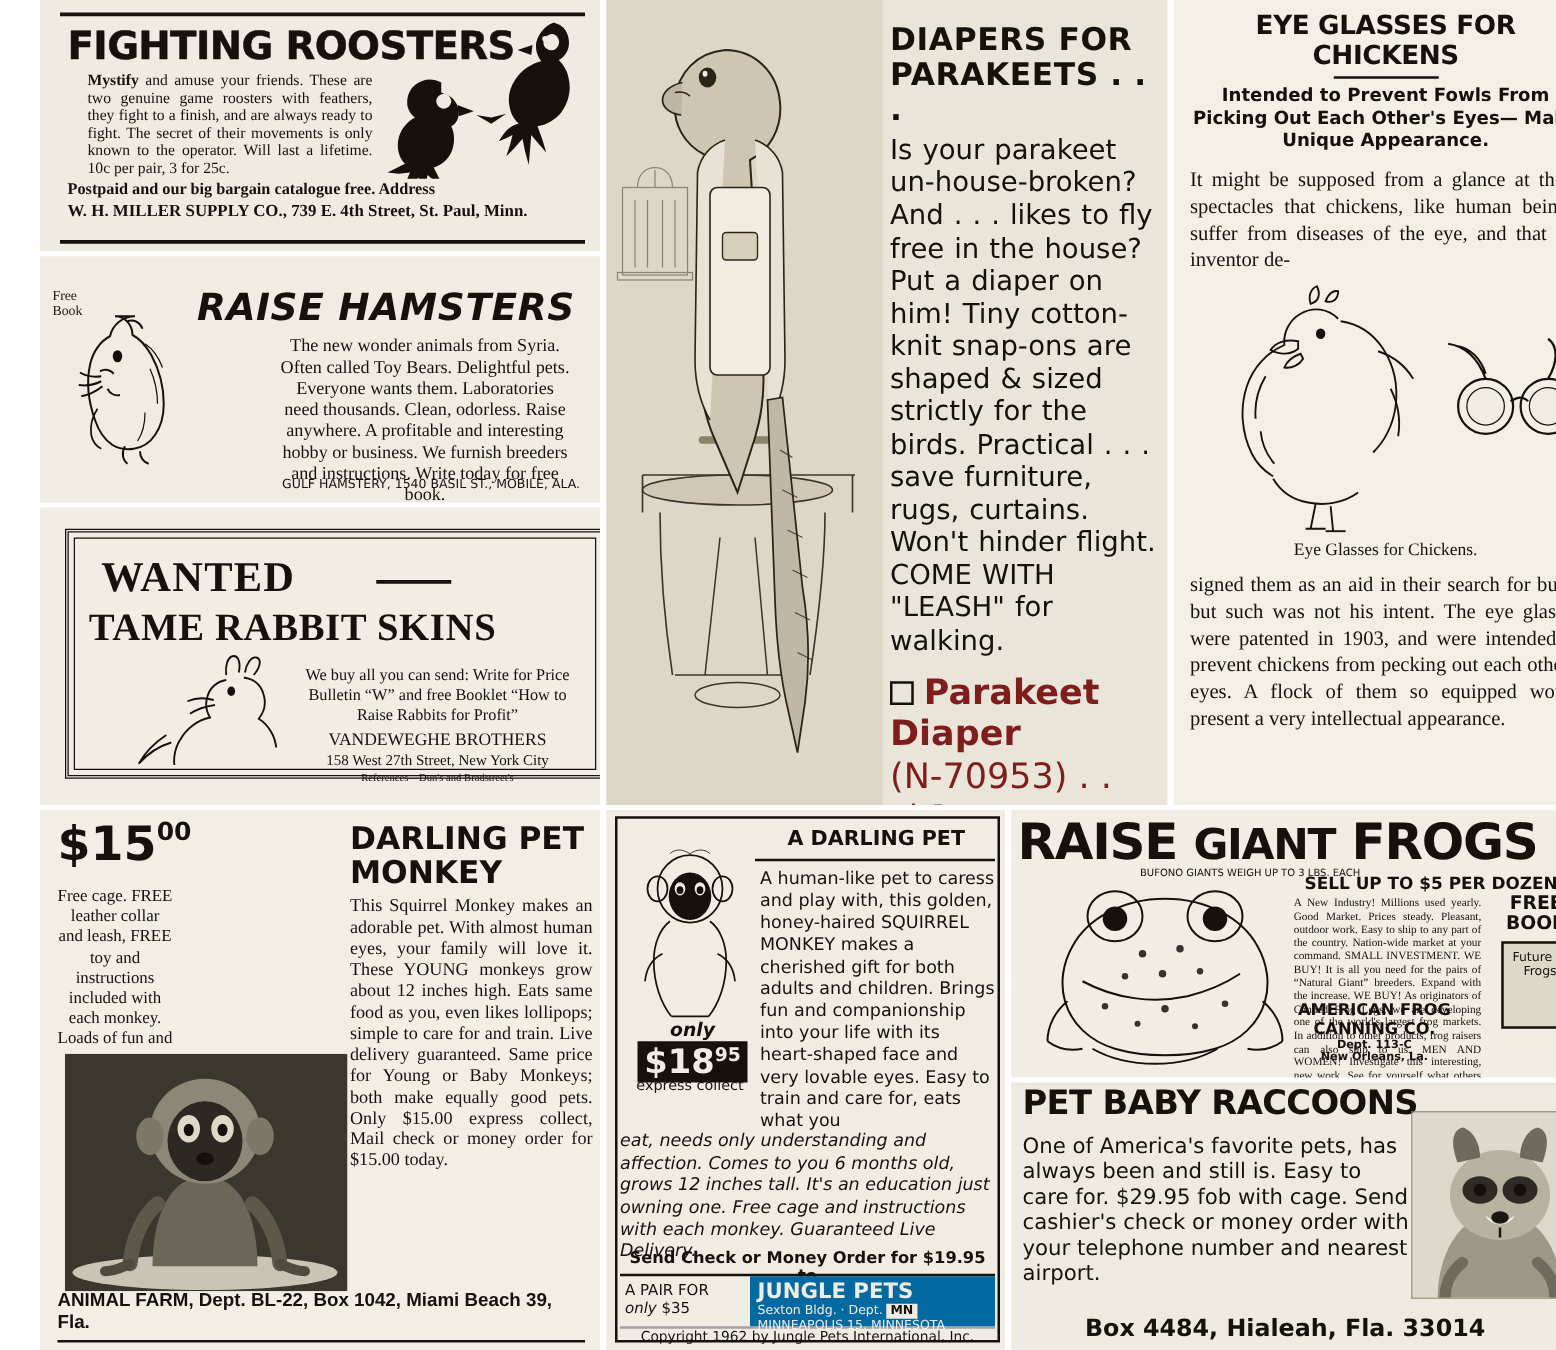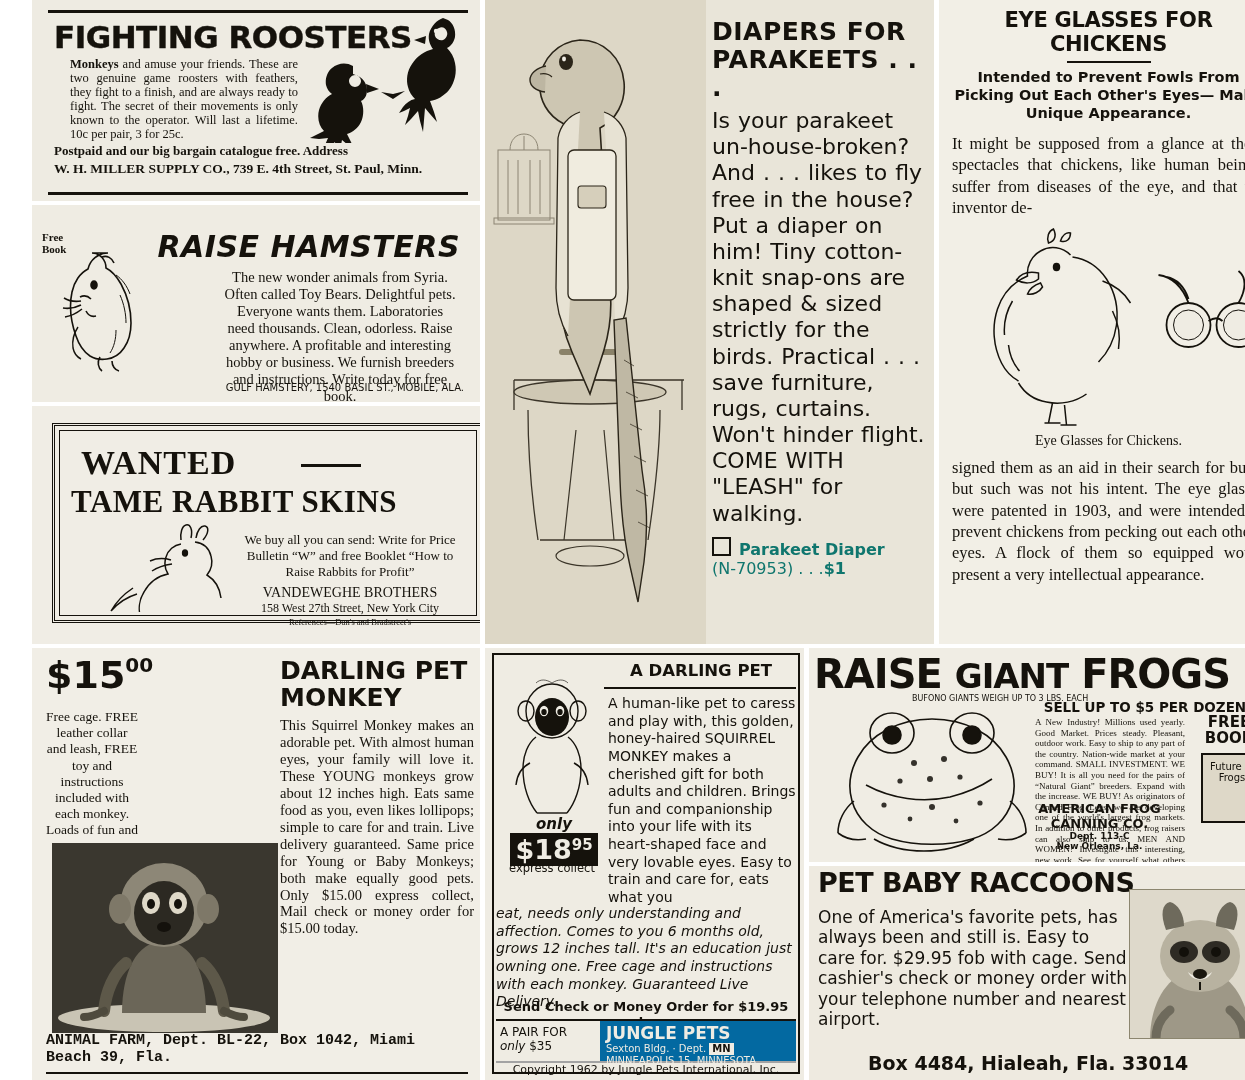--- a/index.html
+++ b/index.html
@@ -198,23 +198,23 @@
     font-family: "DejaVu Sans", sans-serif;
     font-size: 22px;
     line-height: 1.19;
     letter-spacing: 0px;
     color: #15120c;
     word-spacing: 1px;
   }
   .par-order {
     margin-top: 10px;
     font-family: "DejaVu Sans", sans-serif;
-    font-size: 16px;
+    font-size: 28px;
     line-height: 1.2;
-    color: #0f766e;
+    color: #7f1d1d;
   }
   .par-check {
     display: inline-block;
     width: 15px; height: 15px;
     border: 2px solid #15120c;
     margin-right: 8px;
     vertical-align: -1px;
   }
   .par-bold { font-weight: bold; }
 
@@ -296,21 +296,21 @@
     font-size: 14.5px;
     line-height: 1.17;
     color: #15120c;
     text-align: justify;
   }
   .mk-photo {
     position: absolute; left: 20px; top: 196px; width: 226px; height: 190px;
   }
   .mk-addr {
     position: absolute; left: 14px; right: 14px; bottom: 14px;
-    font-family: Liberation Mono, monospace;
+    font-family: Liberation Sans, sans-serif;
     font-weight: bold;
     font-size: 15px;
     color: #15120c;
   }
   .mk-rule {
     position: absolute; left: 14px; right: 14px; bottom: 6px;
     height: 2px; background: #15120c;
   }
 
   
@@ -515,41 +515,41 @@
 </style>
 </head>
 <body>
 
 <div class="page">
 
   <div class="panel" id="p-roosters">
     <div class="roosters-inner">
       <div class="roosters-title">FIGHTING ROOSTERS</div>
       <div class="roosters-body">
-        <b>Monkeys</b><span> and amuse your friends. These are two genuine game roosters with feathers, they fight to a finish, and are always ready to fight. The secret of their movements is only known to the operator. Will last a lifetime. 10c per pair, 3 for 25c.</span>
+        <b>Mystify</b><span> and amuse your friends. These are two genuine game roosters with feathers, they fight to a finish, and are always ready to fight. The secret of their movements is only known to the operator. Will last a lifetime. 10c per pair, 3 for 25c.</span>
       </div>
       <div class="roosters-addr">Postpaid and our big bargain catalogue free.  Address</div>
       <div class="roosters-addr" style="font-size:13.5px;">W. H. MILLER SUPPLY CO., 739 E. 4th Street, St. Paul, Minn.</div>
     </div>
     <svg class="rooster-art" viewBox="0 0 185 135">
       <g fill="#15120c">
         <path d="M150 10c-6 2-12 8-14 16-1 6 1 11 4 15-8 2-16 7-21 15-5 7-6 16-4 23 1 5 4 9 7 12-5 1-9 4-12 8l-4 6 5-2 6-3-2 8-3 9 6-6 7-8 2 10 3 11 1-12 1-12 5 6 7 8-3-10-4-11c7-1 14-5 19-11 6-8 8-18 6-27-1-6-4-11-8-15 4-2 7-6 8-11 1-7-2-14-7-17l-5-2zm-4 10c3-2 7 0 8 4 1 3-1 7-4 8-3 1-7-1-8-4-1-4 1-7 4-8z"></path>
         <circle cx="143" cy="23" r="2.2" fill="#efece3"></circle>
         <path d="M133 28l-12 4 11 4z"></path>
         <path d="M60 58c-7-4-15-3-21 2-5 4-7 11-6 17 1 4 3 7 6 9-6 3-11 9-13 16-2 8 0 16 5 21l-6 3-8 4 9 1 9-1-3 7-4 8 7-5 7-6 1 9 1 10 3-11 2-10 6 5 7 6-4-9-4-8c6-2 11-6 14-12 3-7 3-15 0-21 4-2 6-6 6-11 0-6-4-12-9-14l-5-2zm2 9c3 0 6 3 6 6s-3 6-6 6-6-3-6-6 3-6 6-6z"></path>
         <circle cx="62" cy="73" r="2" fill="#efece3"></circle>
         <path d="M73 76l13 5-12 4z"></path>
         <path d="M88 84l12 2 12-3-12 8z"></path>
       </g>
     </svg>
   </div>
 
   <div class="panel" id="p-hamsters">
     <div class="ham-box">
-      <div class="ham-free" style="white-space:pre-line;font-weight:bold;">Free
+      <div class="ham-free" style="white-space:pre-line;">Free
 Book</div>
       <div class="ham-title">RAISE HAMSTERS</div>
       <div class="ham-body">The new wonder animals from Syria. Often called Toy Bears. Delightful pets. Everyone wants them. Laboratories need thousands. Clean, odorless. Raise anywhere. A profitable and interesting hobby or business. We furnish breeders and instructions. Write today for free book.</div>
       <div class="ham-addr">GULF HAMSTERY, 1540 BASIL ST., MOBILE, ALA.</div>
     </div>
     <svg class="ham-art" viewBox="0 0 150 140">
       <g fill="none" stroke="#15120c" stroke-width="1.6">
         <path d="M58 18c-10 0-18 7-20 16-8 4-14 13-16 23-3 14-1 30 4 44 3 9 8 16 14 20 5 3 11 4 17 3 7-1 13-5 17-11 5-7 7-16 7-25 0-14-4-28-10-39-4-7-9-13-15-16 0-8-6-15-14-15z"></path>
         <path d="M52 22c5-2 10 1 12 6"></path>
         <ellipse cx="44" cy="50" rx="3" ry="4" fill="#15120c"></ellipse>

